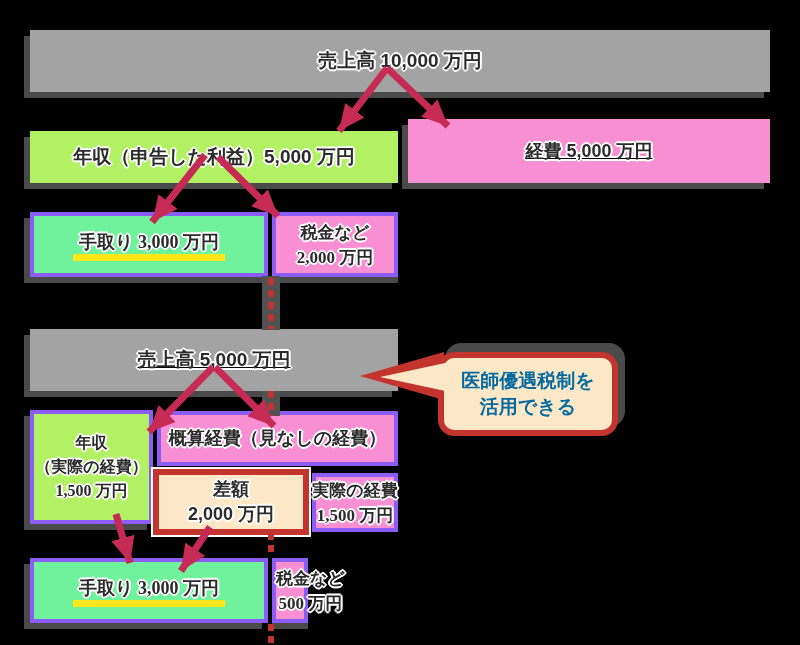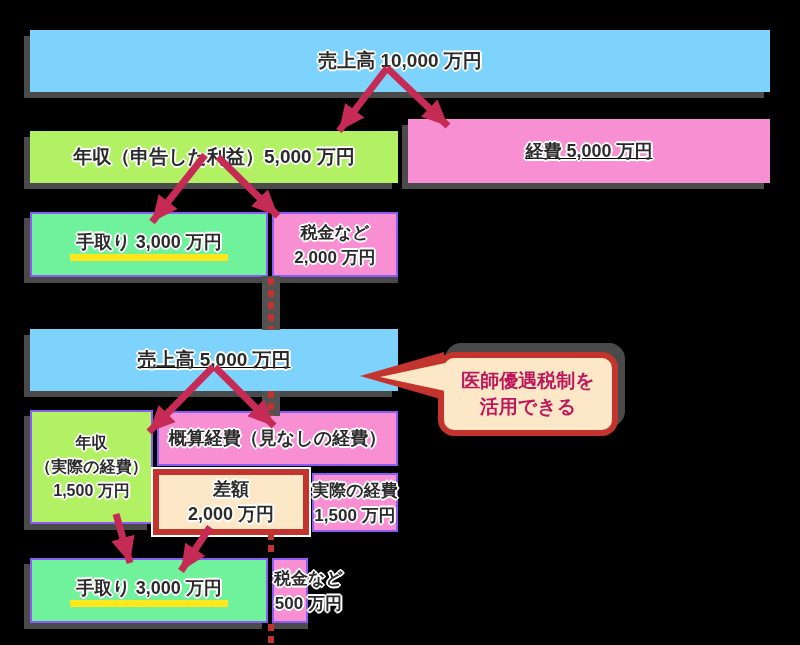--- a/index.html
+++ b/index.html
@@ -3,25 +3,25 @@
 <meta charset="utf-8">
 <style>
   html,body{margin:0;padding:0;background:#000;}
   #stage{position:relative;width:800px;height:645px;background:#000;overflow:hidden;
          font-family:"Liberation Sans","DejaVu Sans",sans-serif;}
   .box{position:absolute;box-sizing:border-box;display:flex;flex-direction:column;
        align-items:center;justify-content:center;text-align:center;}
   .ol{color:#2b2b2b;font-weight:bold;
       text-shadow:-2px 0 0 #fff,2px 0 0 #fff,0 -2px 0 #fff,0 2px 0 #fff,
                   -1px -1px 0 #fff,1px -1px 0 #fff,-1px 1px 0 #fff,1px 1px 0 #fff;}
-  .yellow{background:#7dd3fc;}
+  .yellow{background:#a3a3a3;}
   .ygreen{background:#B2F163;}
   .mint{background:#70F19B;}
   .pink{background:#F98FD3;}
-  .wborder{border:2px solid #8b5cf6;}
+  .wborder{border:4px solid #8b5cf6;font-family:Liberation Serif, serif;}
   .shadowL{box-shadow:-6px 6px 0 #4a4a4a;}
   .shadowB{box-shadow:0 6px 0 #4a4a4a;}
   .nowrap{white-space:nowrap;}
   .hl{display:inline-block;border-bottom:7px solid #FFE71C;padding:2px 6px 0 6px;}
 
   
   #r1-sales {left:30px;top:30px;width:740px;height:62px;font-size:19px;}
   #r2-income{left:30px;top:119px;width:368px;height:52px;font-size:19px;margin-top:12px;}
   #r2-exp   {left:408px;top:119px;width:362px;height:64px;font-size:18px;text-decoration:underline;}
   #r3-take  {left:30px;top:212px;width:238px;height:65px;font-size:18px;}
@@ -36,21 +36,21 @@
   #r5-take  {left:30px;top:558px;width:238px;height:65px;font-size:18px;}
   #r5-tax   {left:272px;top:558px;width:36px;height:65px;font-size:17px;line-height:25px;}
   .spill{position:absolute;left:0;top:50%;transform:translateY(-50%);
          white-space:nowrap;text-align:center;}
 
   
   #bubble{position:absolute;left:438px;top:352px;width:180px;height:84px;
           box-sizing:border-box;background:#FCE8C6;border:6px solid #C4342E;
           border-radius:16px;box-shadow:7px -9px 0 #4a4a4a;z-index:6;
           display:flex;flex-direction:column;align-items:center;justify-content:center;
-          font-size:19px;line-height:26px;color:#be185d;font-weight:bold;text-align:center;}
+          font-size:19px;line-height:26px;color:#0369a1;font-weight:bold;text-align:center;}
   #bubble::before{content:"";position:absolute;left:-84px;top:-6px;width:0;height:0;
           border-style:solid;border-color:transparent;border-width:24px 84px 24px 0;
           border-right-color:#C4342E;}
   #bubble::after{content:"";position:absolute;left:-64px;top:4px;width:0;height:0;
           border-style:solid;border-color:transparent;border-width:15px 70px 15px 0;
           border-right-color:#FCE8C6;}
 
   #overlay{position:absolute;left:0;top:0;z-index:5;pointer-events:none;}
 </style>
 </head>

